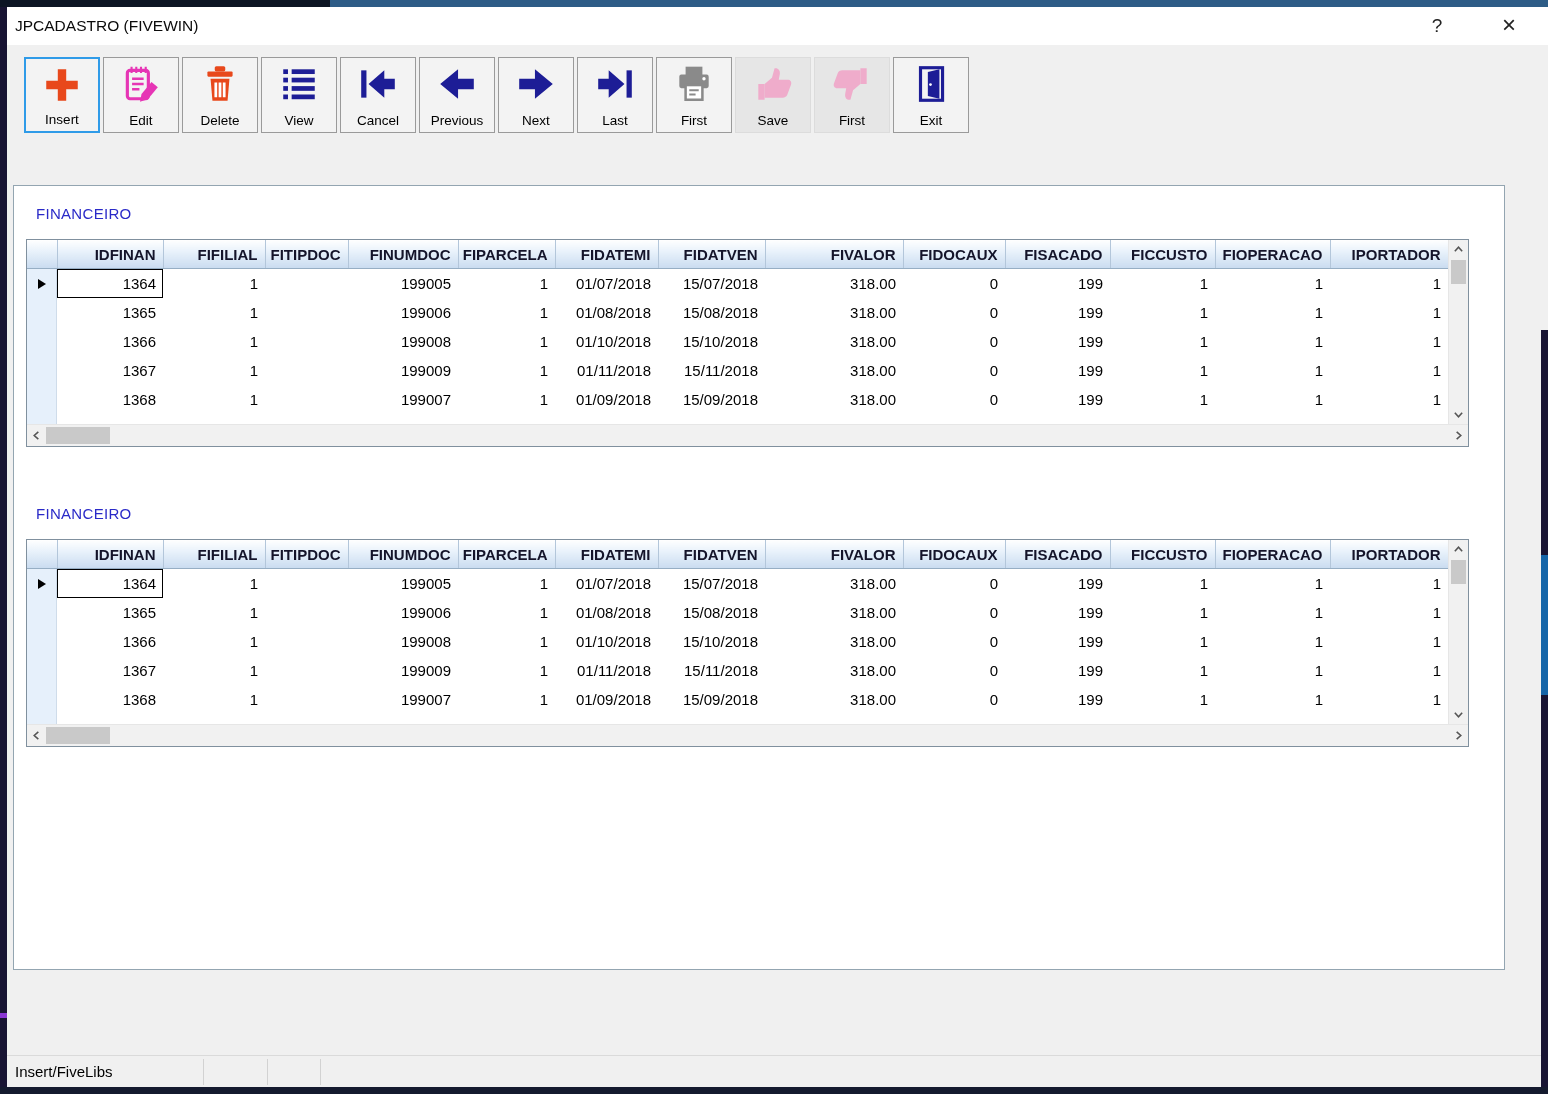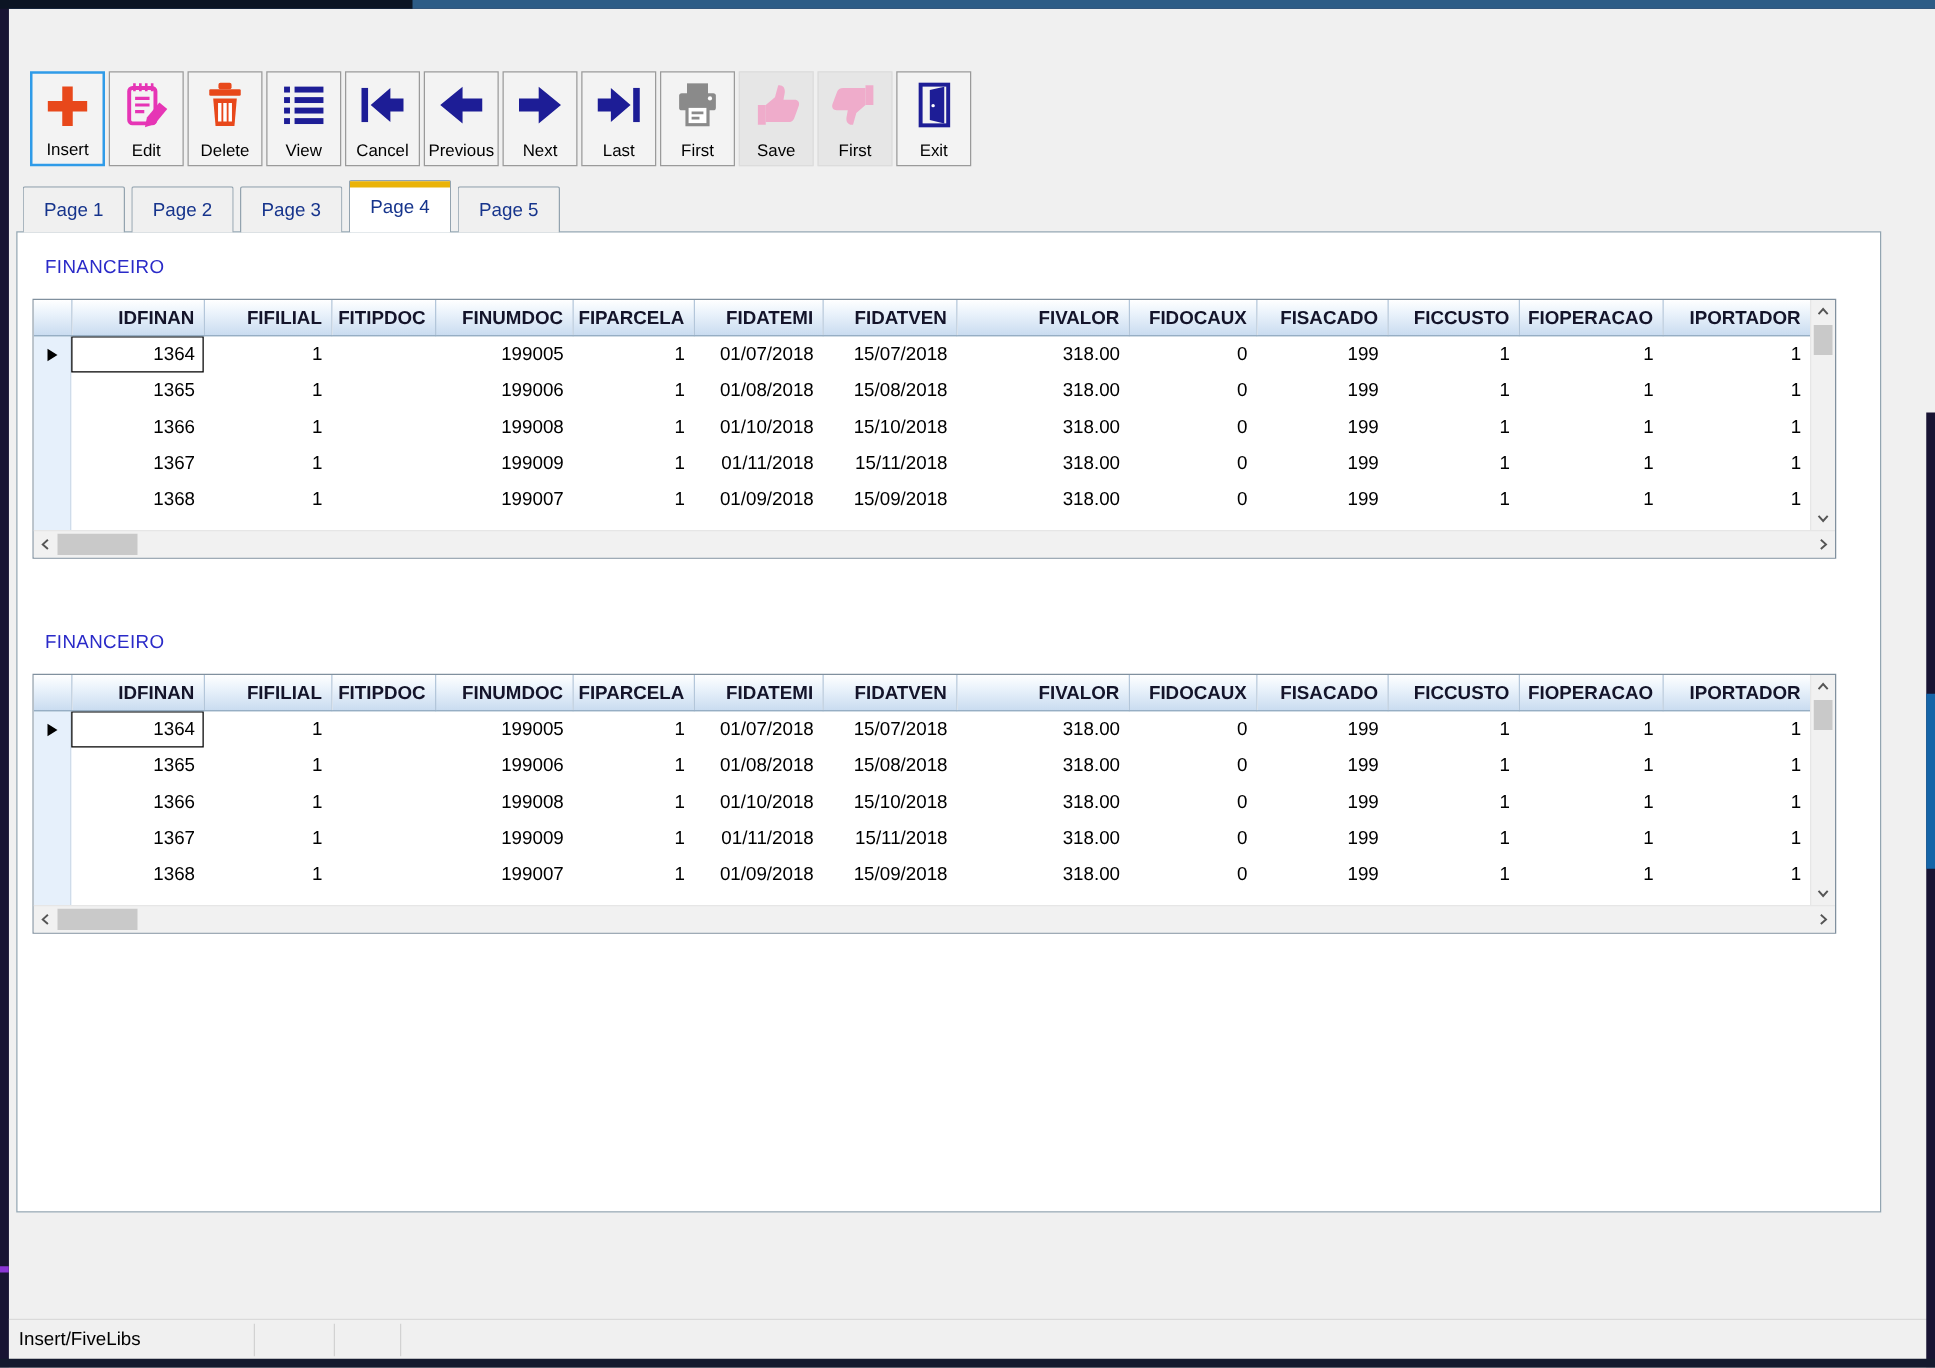--- a/index.html
+++ b/index.html
@@ -17,21 +17,21 @@
 
   
   .app{position:absolute;left:7px;top:7px;width:1541px;height:1080px;background:#f0f0f0;}
   .titlebar{position:absolute;left:0;top:0;right:0;height:38px;background:#ffffff;}
   .titlebar .title{position:absolute;left:8px;top:0;line-height:38px;font-size:15.5px;color:#0a0a0a;}
   .tb-help{position:absolute;right:96px;top:0;width:30px;text-align:center;line-height:38px;font-size:19px;color:#222;cursor:default;}
   .tb-close{position:absolute;right:22px;top:0;width:34px;text-align:center;line-height:36px;font-size:24px;font-weight:300;color:#222;cursor:default;}
 
   
   .toolbar{position:absolute;left:17px;top:50px;display:flex;gap:3px;}
-  .tbtn{box-sizing:border-box;width:60px;height:76px;background:#f3f3f3;border:1px solid #9a9a9a;position:relative;}
+  .tbtn{box-sizing:border-box;width:76px;height:76px;background:#f3f3f3;border:1px solid #9a9a9a;position:relative;}
   .tbtn.focused{border:2px solid #2f9be8;}
   .tbtn.disabled{background:#e6e6e6;border:1px solid #dcdcdc;}
   .tbtn .ticon{position:absolute;left:0;right:0;top:5px;height:42px;display:flex;align-items:center;justify-content:center;}
   .tbtn .ticon svg{width:42px;height:42px;}
   .tbtn .tlabel{position:absolute;left:0;right:0;bottom:4px;text-align:center;font-size:13.5px;color:#000;}
   .tbtn.disabled .tlabel{color:#000000;}
 
   
   .tabs{position:absolute;left:11px;top:137px;height:42px;display:flex;align-items:flex-end;gap:5px;z-index:3;}
   .tab{box-sizing:border-box;height:37px;min-width:82px;padding:0 12px;border:1px solid #93a3af;border-bottom:none;border-radius:2px 2px 0 0;background:#f0f0f0;display:flex;align-items:center;justify-content:center;font-size:15px;color:#16348c;position:relative;}
@@ -70,20 +70,25 @@
   .statusbar{position:absolute;left:0;right:0;top:1048px;height:32px;background:#f0f0f0;border-top:1px solid #dadada;}
   .statusbar .sbtext{position:absolute;left:8px;top:0;line-height:32px;font-size:15px;color:#000;}
   .sb-div{position:absolute;top:3px;bottom:3px;width:1px;background:#d2d2d2;}
 </style>
 </head>
 <body>
 
 <div class="screen">
   <div class="app">
 
+    <div class="titlebar">
+      <span class="title">JPCADASTRO (FIVEWIN)</span>
+      <span class="tb-help">?</span>
+      <span class="tb-close">×</span>
+    </div>
 
     <div class="toolbar">
         <div class="tbtn focused">
           <span class="ticon">
             <svg viewBox="0 0 40 40">
               <path d="M16 5h8v11h11v8H24v11h-8V24H5v-8h11z" fill="#e8481b"></path>
             </svg>
           </span>
           <span class="tlabel">Insert</span>
         </div>
@@ -195,27 +200,20 @@
             <svg viewBox="0 0 40 40">
               <rect x="10" y="4.5" width="21" height="31" fill="none" stroke="#1d1d96" stroke-width="3"></rect>
               <path d="M17 8.5l11-2.5v28l-11-2.5z" fill="#1d1d96"></path>
               <circle cx="19.5" cy="20.5" r="1.3" fill="#fff"></circle>
             </svg>
           </span>
           <span class="tlabel">Exit</span>
         </div>
       </div>
 
-    <div class="tabs">
-        <div class="tab">Page 1</div>
-        <div class="tab">Page 2</div>
-        <div class="tab">Page 3</div>
-        <div class="tab active">Page 4</div>
-        <div class="tab">Page 5</div>
-      </div>
 
     <div class="panel">
       <div class="grid-label l1">FINANCEIRO</div>
       <div class="grid g1">
           <div class="grid-body">
             <div class="sel-strip"></div>
             <table>
               <colgroup>
                 <col style="width: 30px;">
                 <col style="width: 106px;">

